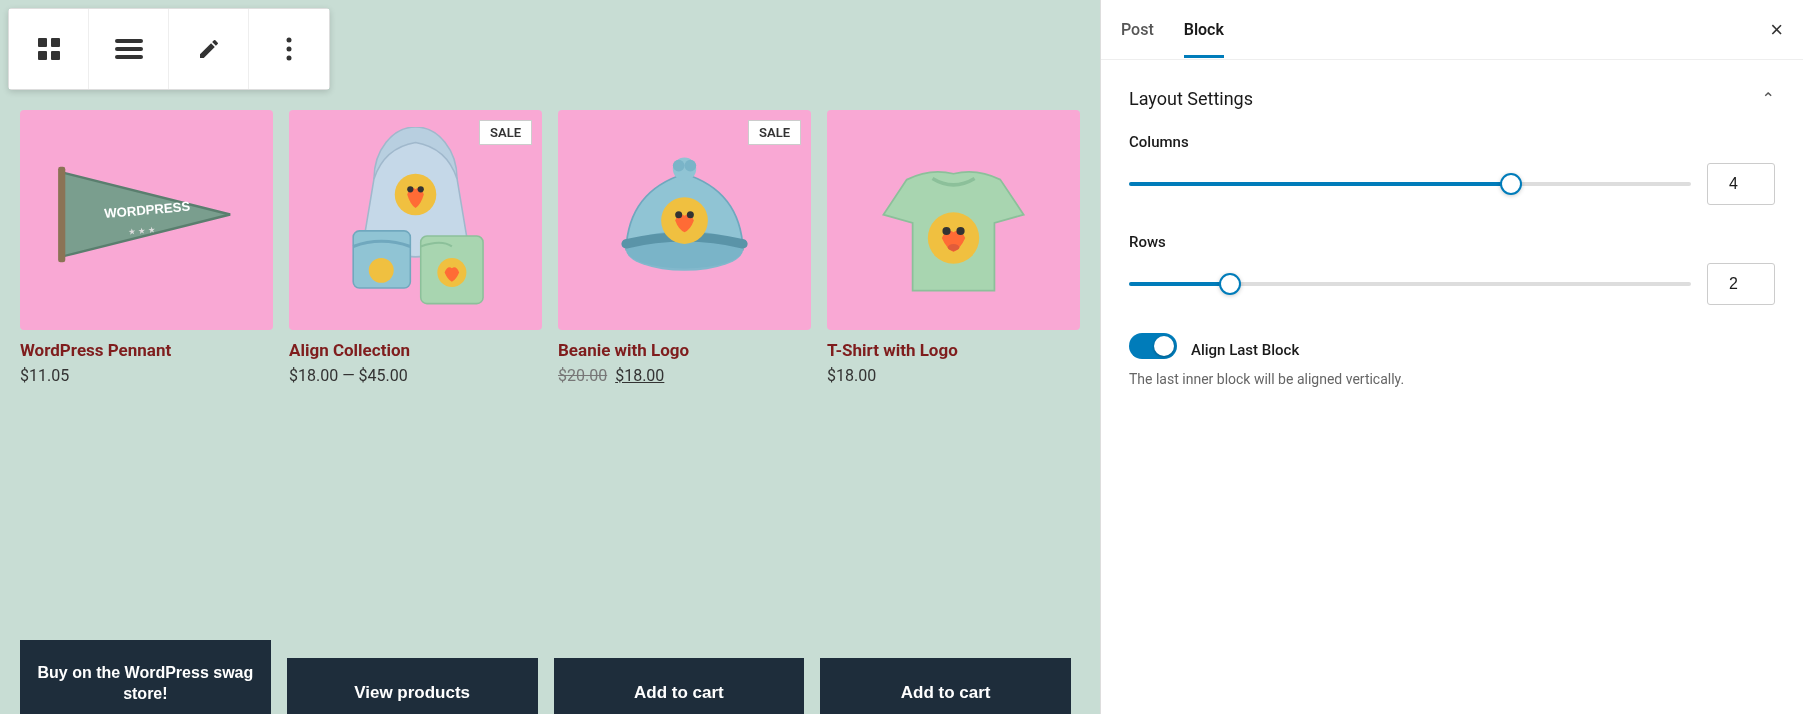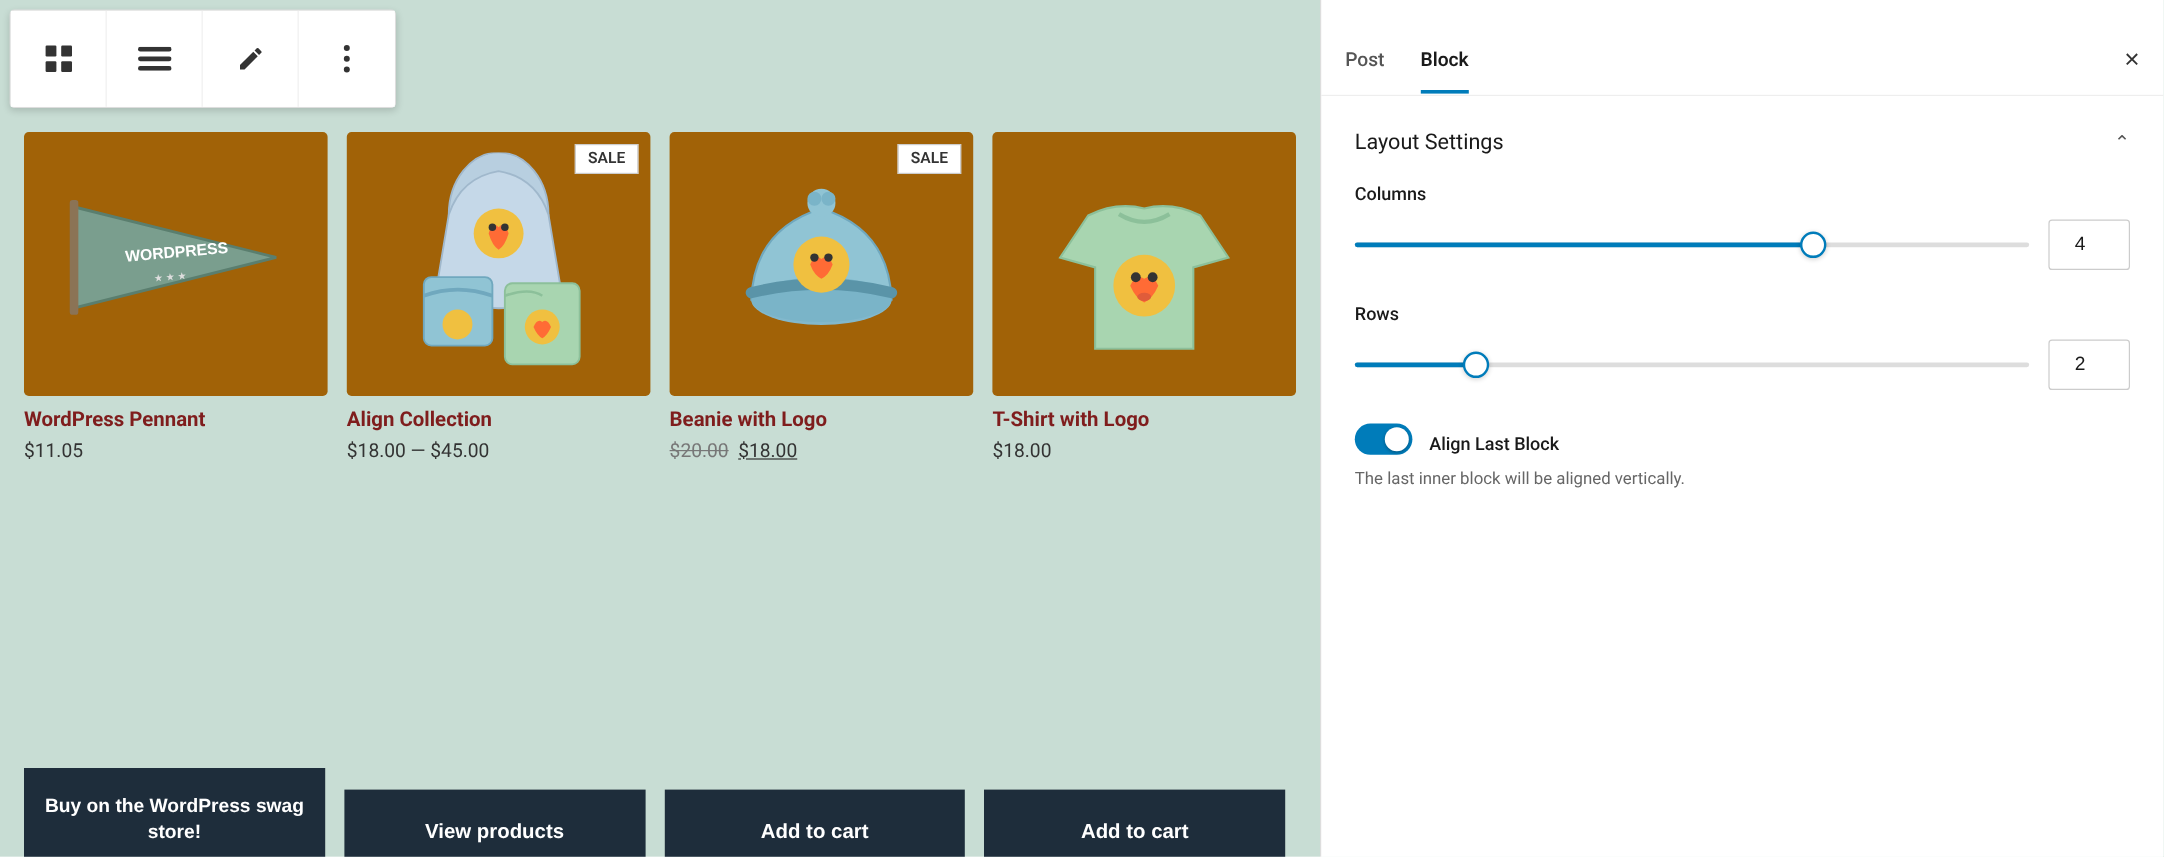--- a/index.html
+++ b/index.html
@@ -52,21 +52,21 @@
 
     .product-card {
       display: flex;
       flex-direction: column;
       padding: 8px;
       background: transparent;
     }
 
     .product-image-container {
       position: relative;
-      background: #a16207;
+      background: #f9a8d4;
       border-radius: 4px;
       height: 220px;
       display: flex;
       align-items: center;
       justify-content: center;
       overflow: hidden;
     }
 
     .sale-badge {
       position: absolute;
@@ -170,21 +170,20 @@
       flex-direction: column;
     }
 
     .panel-tabs {
       display: flex;
       align-items: center;
       border-bottom: 1px solid #eee;
       padding: 0 20px;
       height: 60px;
       justify-content: space-between;
-      margin-top: 20px;
     }
 
     .tabs-left {
       display: flex;
       gap: 30px;
     }
 
     .tab {
       font-size: 16px;
       color: #555;

